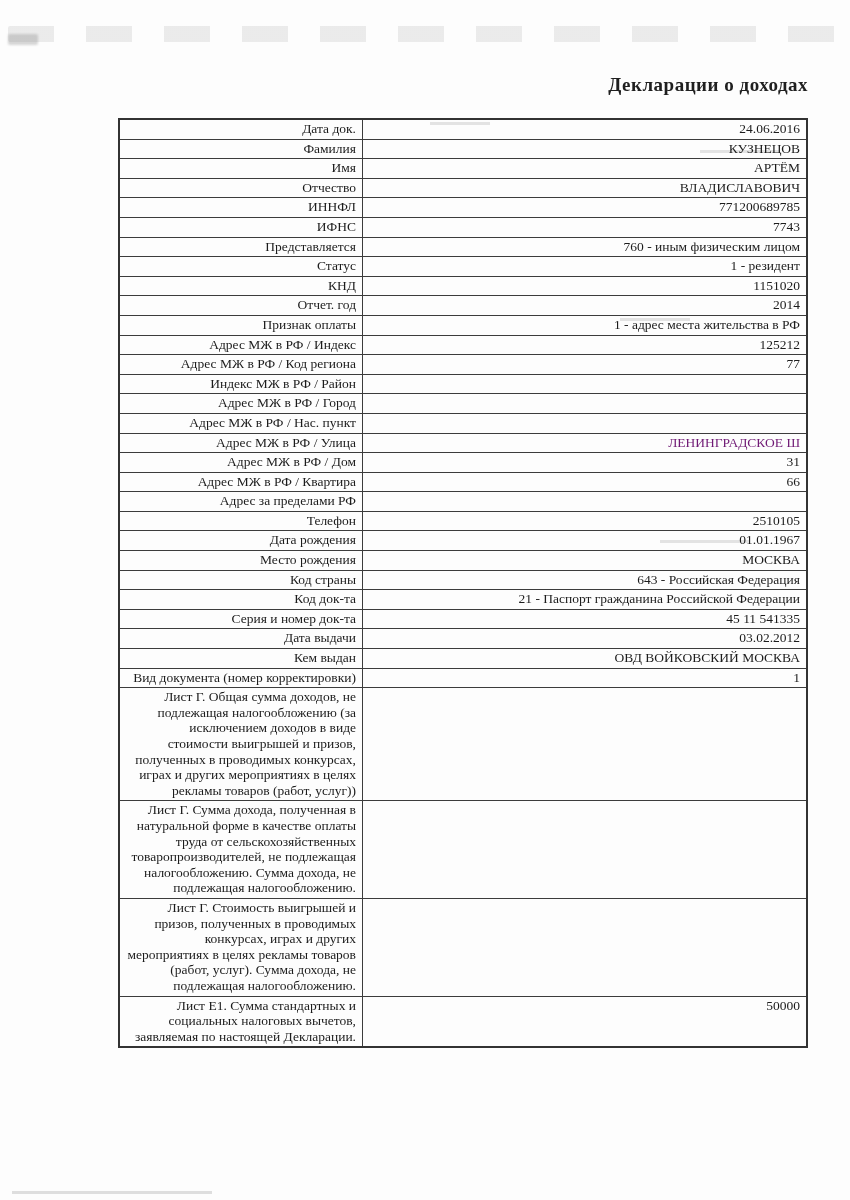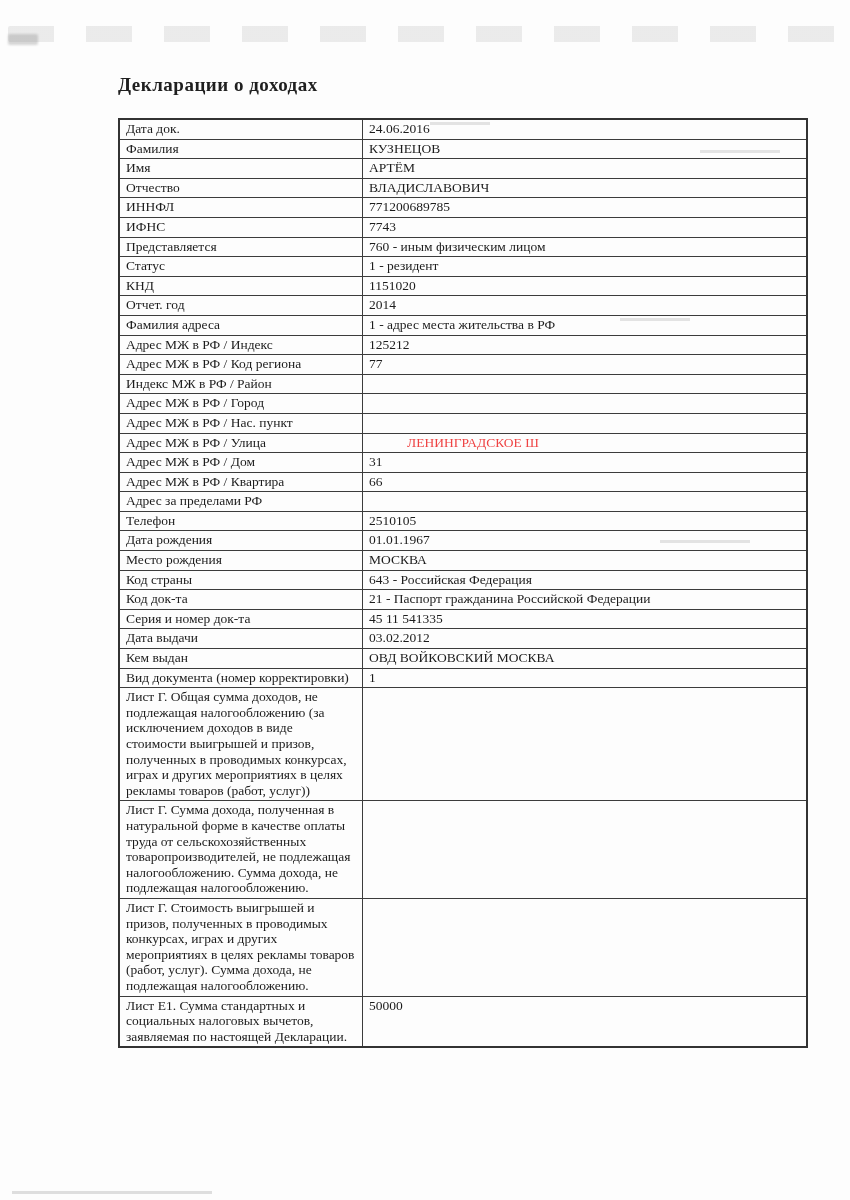--- a/index.html
+++ b/index.html
@@ -47,36 +47,37 @@
     filter: blur(0.5px);
   }
   .scan-dash { position: absolute; background: rgba(160,160,160,0.28); height: 3px; filter: blur(0.6px); }
 
   
   .doc-title {
     position: absolute;
     left: 118px; top: 74px;
     width: 690px;
     margin: 0;
-    text-align: left;
+    text-align: right;
     font-size: 19px;
     font-weight: bold;
     letter-spacing: 0.5px;
     color: #1f1f1f;
   }
 
   
   table.decl {
     position: absolute;
     left: 118px; top: 118px;
     width: 690px;
     border-collapse: collapse;
     table-layout: fixed;
     font-size: 13.5px;
     line-height: 15.6px;
+    text-align: right;
   }
   table.decl td {
     border: 1.5px solid #3c3c3c;
     padding: 1px 6px 2px 6px;
     vertical-align: top;
     overflow: hidden;
     word-wrap: break-word;
   }
   table.decl { border: 2px solid #333; }
   td.label-cell { width: 230px; }
@@ -133,21 +134,21 @@
         </tr>
         <tr>
           <td class="label-cell">КНД</td>
           <td class="value-cell">1151020</td>
         </tr>
         <tr>
           <td class="label-cell">Отчет. год</td>
           <td class="value-cell">2014</td>
         </tr>
         <tr>
-          <td class="label-cell">Фамилия адреса</td>
+          <td class="label-cell">Признак оплаты</td>
           <td class="value-cell">1 - адрес места жительства в РФ</td>
         </tr>
         <tr>
           <td class="label-cell">Адрес МЖ в РФ / Индекс</td>
           <td class="value-cell">125212</td>
         </tr>
         <tr>
           <td class="label-cell">Адрес МЖ в РФ / Код региона</td>
           <td class="value-cell">77</td>
         </tr>
@@ -158,21 +159,21 @@
         <tr>
           <td class="label-cell">Адрес МЖ в РФ / Город</td>
           <td class="value-cell"></td>
         </tr>
         <tr>
           <td class="label-cell">Адрес МЖ в РФ / Нас. пункт</td>
           <td class="value-cell"></td>
         </tr>
         <tr>
           <td class="label-cell">Адрес МЖ в РФ / Улица</td>
-          <td class="value-cell" style="color: #ef4444; padding-left: 44px;">ЛЕНИНГРАДСКОЕ Ш</td>
+          <td class="value-cell" style="color: #701a75; padding-left: 44px;">ЛЕНИНГРАДСКОЕ Ш</td>
         </tr>
         <tr>
           <td class="label-cell">Адрес МЖ в РФ / Дом</td>
           <td class="value-cell">31</td>
         </tr>
         <tr>
           <td class="label-cell">Адрес МЖ в РФ / Квартира</td>
           <td class="value-cell">66</td>
         </tr>
         <tr>

